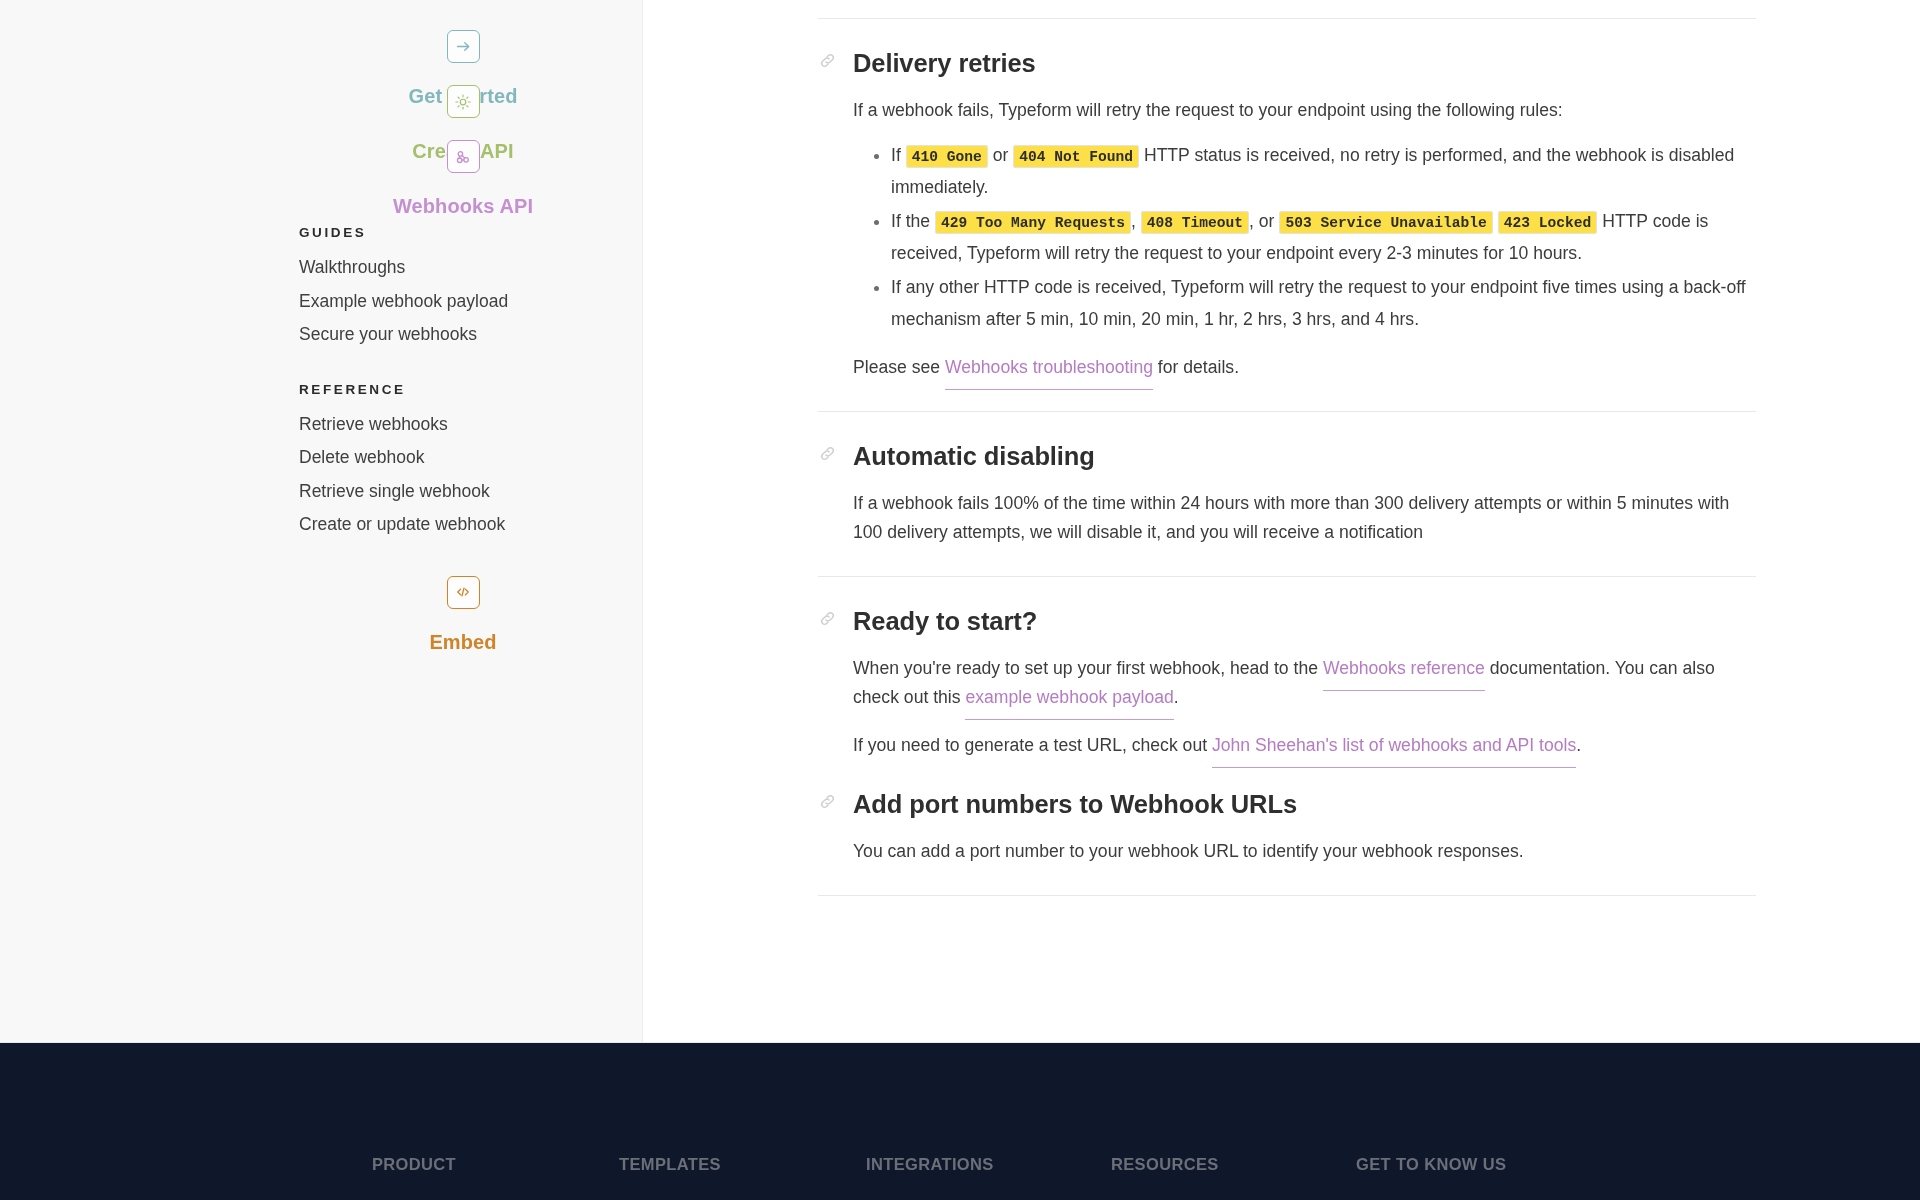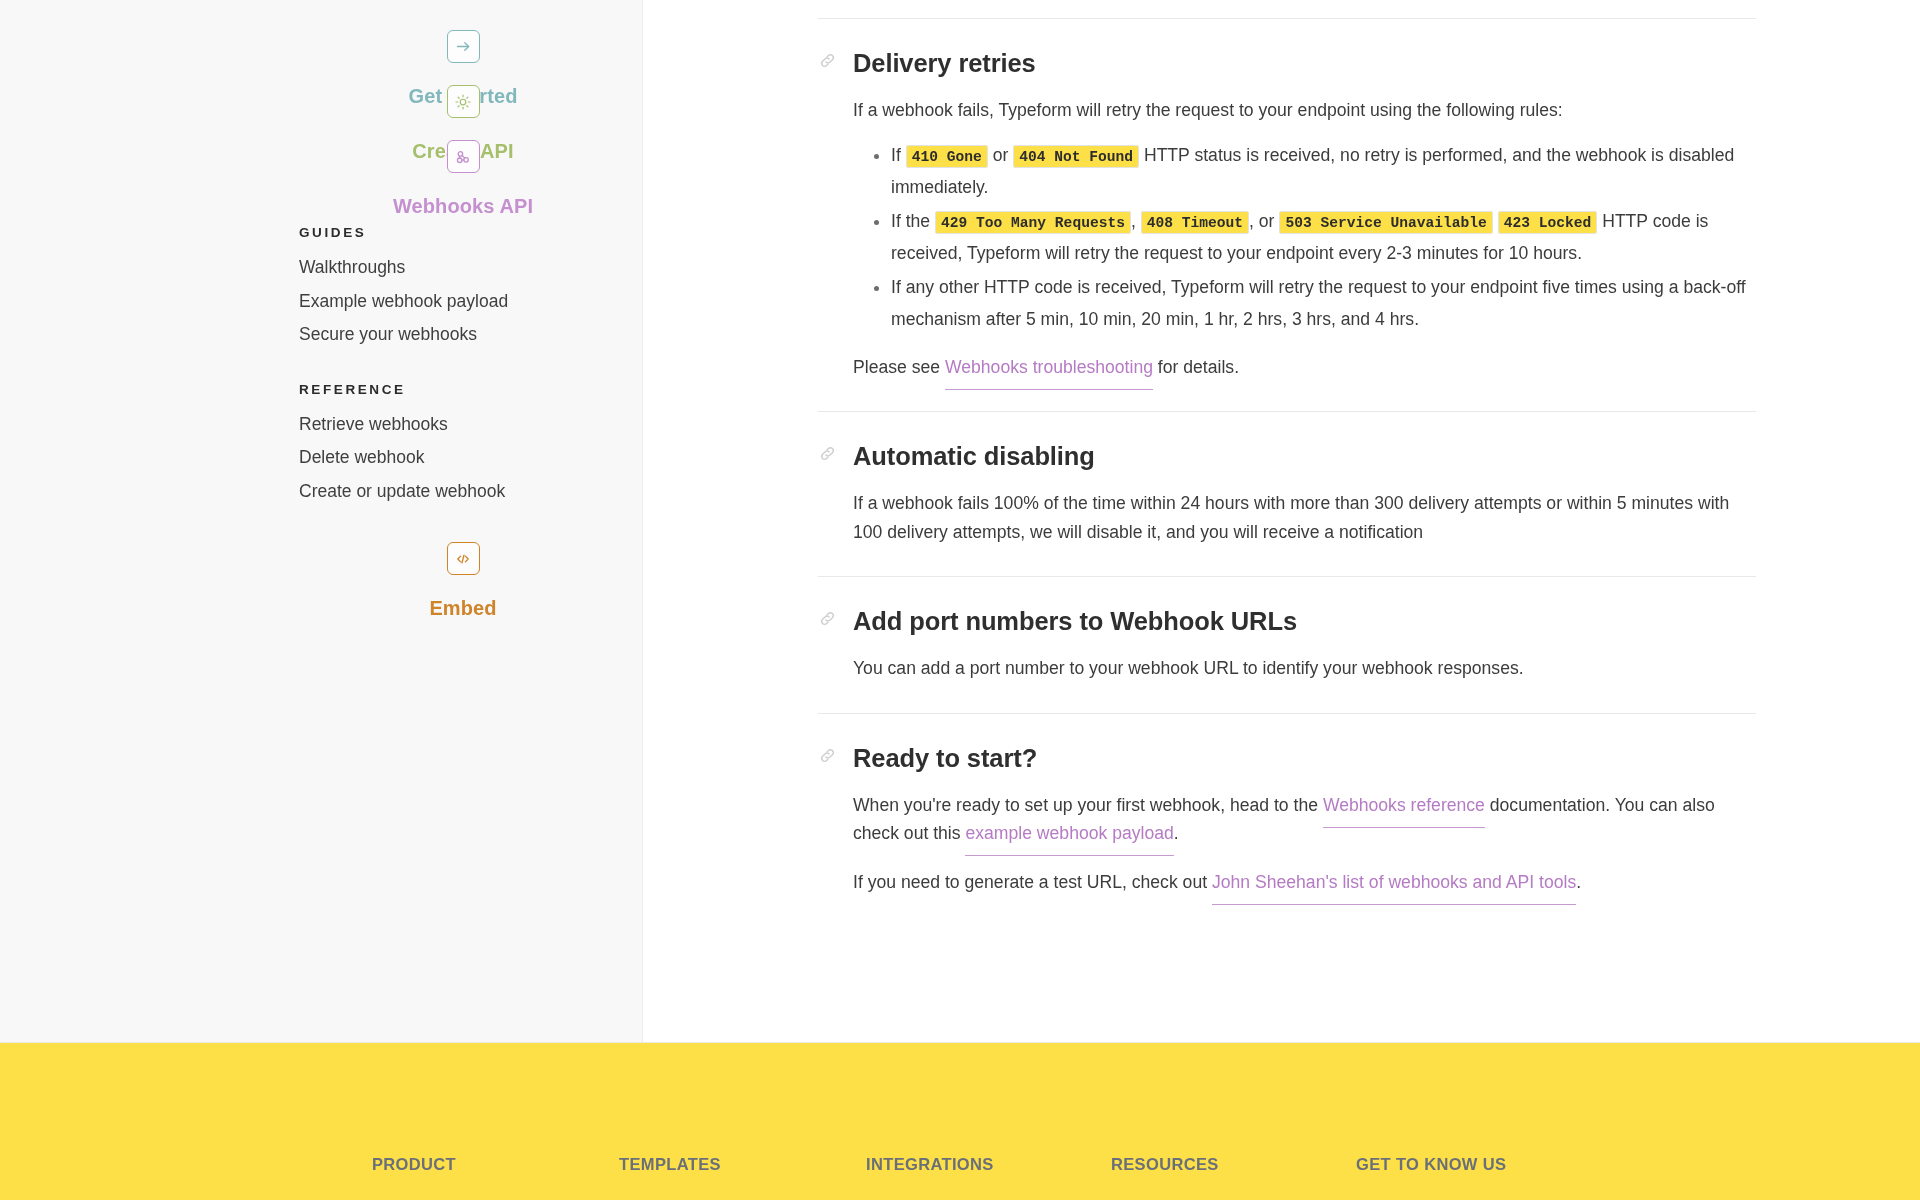--- a/index.html
+++ b/index.html
@@ -198,21 +198,21 @@
     margin-top: 30px;
   }
 
   
   .footer {
     position: absolute;
     left: 0;
     top: 1043px;
     width: 1920px;
     height: 157px;
-    background: #fde047;
+    background: #0f172a;
   }
   .footer-cols {
     position: absolute;
     left: 372px;
     top: 112px;
     display: flex;
     gap: 0;
   }
   .footer-col {
     font-size: 16.5px;
@@ -283,20 +283,21 @@
           <div class="nav-section-title">GUIDES</div>
           <div class="nav-sub">Walkthroughs</div>
           <div class="nav-sub">Example webhook payload</div>
           <div class="nav-sub">Secure your webhooks</div>
         </div>
 
         <div class="nav-section">
           <div class="nav-section-title">REFERENCE</div>
           <div class="nav-sub">Retrieve webhooks</div>
           <div class="nav-sub">Delete webhook</div>
+          <div class="nav-sub">Retrieve single webhook</div>
           <div class="nav-sub">Create or update webhook</div>
         </div>
 
         <div class="nav-primary c-orange nav-embed">
           <span class="nav-icon-box">
             <svg width="18" height="18" viewBox="0 0 20 20" fill="none" stroke="currentColor" stroke-width="1.5" stroke-linecap="round" stroke-linejoin="round">
               <polyline points="7.4,6.8 4.2,10 7.4,13.2"></polyline>
               <polyline points="12.6,6.8 15.8,10 12.6,13.2"></polyline>
               <line x1="11.1" y1="5.7" x2="8.9" y2="14.3"></line>
             </svg>
@@ -365,44 +366,44 @@
       </section>
 
       <section class="section">
         <div class="heading-row">
           <span class="anchor-icon">
             <svg width="19" height="19" viewBox="0 0 20 20" fill="none" stroke="currentColor" stroke-width="1.5" stroke-linecap="round">
               <path d="M8.3 11.7 a3 3 0 0 0 4.3 0 l2.6-2.6 a3 3 0 0 0-4.3-4.3 L9.6 6.1"></path>
               <path d="M11.7 8.3 a3 3 0 0 0-4.3 0 l-2.6 2.6 a3 3 0 0 0 4.3 4.3 l1.3-1.3"></path>
             </svg>
           </span>
-          <h2 class="sec-title">Add port numbers to Webhook URLs</h2>
-        </div>
-        <p class="body">You can add a port number to your webhook URL to identify your webhook responses.</p>
-        <div class="hr-sec"></div>
+          <h2 class="sec-title">Ready to start?</h2>
+        </div>
+
+        <p class="body">
+          <span>When you're ready to set up your first webhook, head to the </span><a class="doclink" href="#">Webhooks reference</a><span> documentation. You can also check out this </span><a class="doclink" href="#">example webhook payload</a><span>.</span>
+        </p>
+
+        <p class="body tight">
+          <span>If you need to generate a test URL, check out </span><a class="doclink" href="#">John Sheehan's list of webhooks and API tools</a><span>.</span>
+        </p>
       </section>
 
       <section class="section">
         <div class="heading-row">
           <span class="anchor-icon">
             <svg width="19" height="19" viewBox="0 0 20 20" fill="none" stroke="currentColor" stroke-width="1.5" stroke-linecap="round">
               <path d="M8.3 11.7 a3 3 0 0 0 4.3 0 l2.6-2.6 a3 3 0 0 0-4.3-4.3 L9.6 6.1"></path>
               <path d="M11.7 8.3 a3 3 0 0 0-4.3 0 l-2.6 2.6 a3 3 0 0 0 4.3 4.3 l1.3-1.3"></path>
             </svg>
           </span>
-          <h2 class="sec-title">Ready to start?</h2>
-        </div>
-
-        <p class="body">
-          <span>When you're ready to set up your first webhook, head to the </span><a class="doclink" href="#">Webhooks reference</a><span> documentation. You can also check out this </span><a class="doclink" href="#">example webhook payload</a><span>.</span>
-        </p>
-
-        <p class="body tight">
-          <span>If you need to generate a test URL, check out </span><a class="doclink" href="#">John Sheehan's list of webhooks and API tools</a><span>.</span>
-        </p>
+          <h2 class="sec-title">Add port numbers to Webhook URLs</h2>
+        </div>
+        <p class="body">You can add a port number to your webhook URL to identify your webhook responses.</p>
+        <div class="hr-sec"></div>
       </section>
 
     </main>
   </div>
 
   <footer class="footer">
     <div class="footer-cols">
       <div class="footer-col fc0">PRODUCT</div>
       <div class="footer-col fc1">TEMPLATES</div>
       <div class="footer-col fc2">INTEGRATIONS</div>

